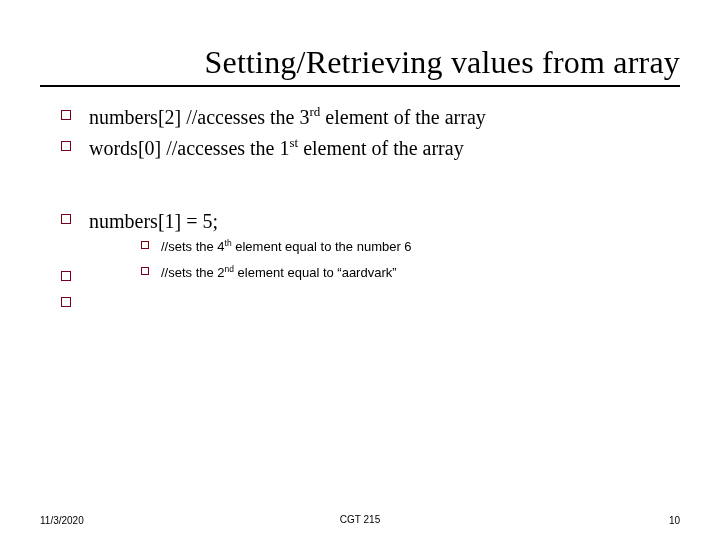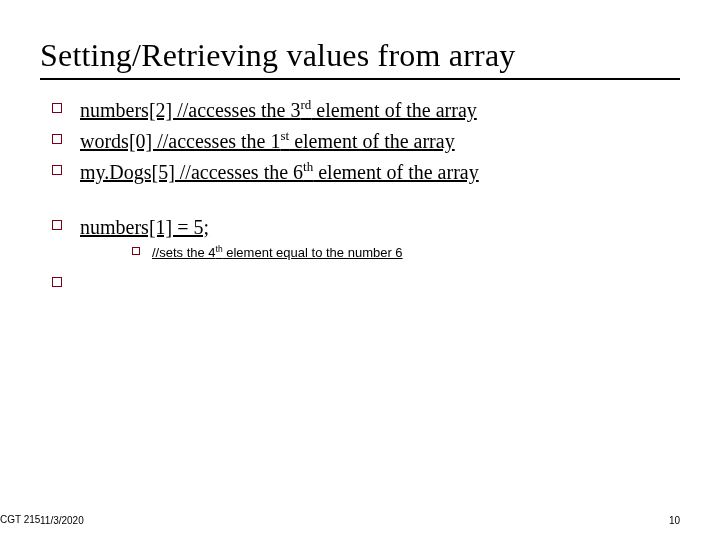--- a/index.html
+++ b/index.html
@@ -10,33 +10,33 @@
     color:#000;
     position:relative;
     box-sizing:border-box;
   }
   .slide{
     padding:28px 40px 0 40px;
   }
   .title{
     font-size:32px;
     font-weight:normal;
-    margin:9px 0 2px 0;
+    margin:16px 0 2px 0;
     letter-spacing:0.2px;
+    text-align:right;
   }
   .rule{
     border:none;
     border-top:2px solid #000;
     margin:4px 0 16px 0;
   }
   .bullets{
     list-style:none;
-    margin:4px;
+    margin:13px;
     padding:0;
-    text-decoration:underline;
   }
   .bullets > li{
     position:relative;
     padding-left:36px;
     font-size:20px;
     line-height:1.45;
     margin-bottom:2px;
   }
   .bullets > li::before{
     content:"";
@@ -69,54 +69,56 @@
   }
   sup{font-size:0.65em;vertical-align:super;line-height:0}
   .footer{
     position:absolute;
     bottom:14px;left:0;right:0;
     font-family:Arial,Helvetica,sans-serif;
     font-size:10px;
     color:#000;
   }
   .footer .date{position:absolute;left:40px;bottom:0}
-  .footer .center{position:absolute;left:0;right:0;bottom:0;line-height:1.25}
+  .footer .center{position:absolute;left:0;right:0;text-align:center;bottom:0;line-height:1.25}
   .footer .num{position:absolute;right:40px;bottom:0}
 </style>
 </head>
 <body>
 
 <div class="slide">
   <h1 class="title">Setting/Retrieving values from array</h1>
   <hr class="rule">
 
   <ul class="bullets">
     <li>
       <span>numbers[2]   //accesses the 3</span><sup>rd</sup><span> element of the array</span>
     </li>
     <li>
       <span>words[0]       //accesses the 1</span><sup>st</sup><span> element of the array</span>
     </li>
-    <li>
-      <span>my.Dogs[5]     //accesses the 6</span><sup>th</sup><span> element of the array</span>
-    </li>
   </ul>
 
   <div class="spacer"></div>
 
   <ul class="bullets">
     <li>
       <span>numbers[1] = 5;</span>
       <ul class="sub">
         <li>
           <span>//sets the 4</span><sup>th</sup><span> element equal to the number 6</span>
         </li>
       </ul>
     </li>
     <li>
+      <ul class="sub">
+        <li>
+          <span>//sets the 2</span><sup>nd</sup><span> element equal to “aardvark”</span>
+        </li>
+      </ul>
     </li>
     <li>
     </li>
   </ul>
 </div>
 
 <div class="footer">
   <div class="date">11/3/2020</div>
   <div class="center">
     <span>CGT 215</span><br>

